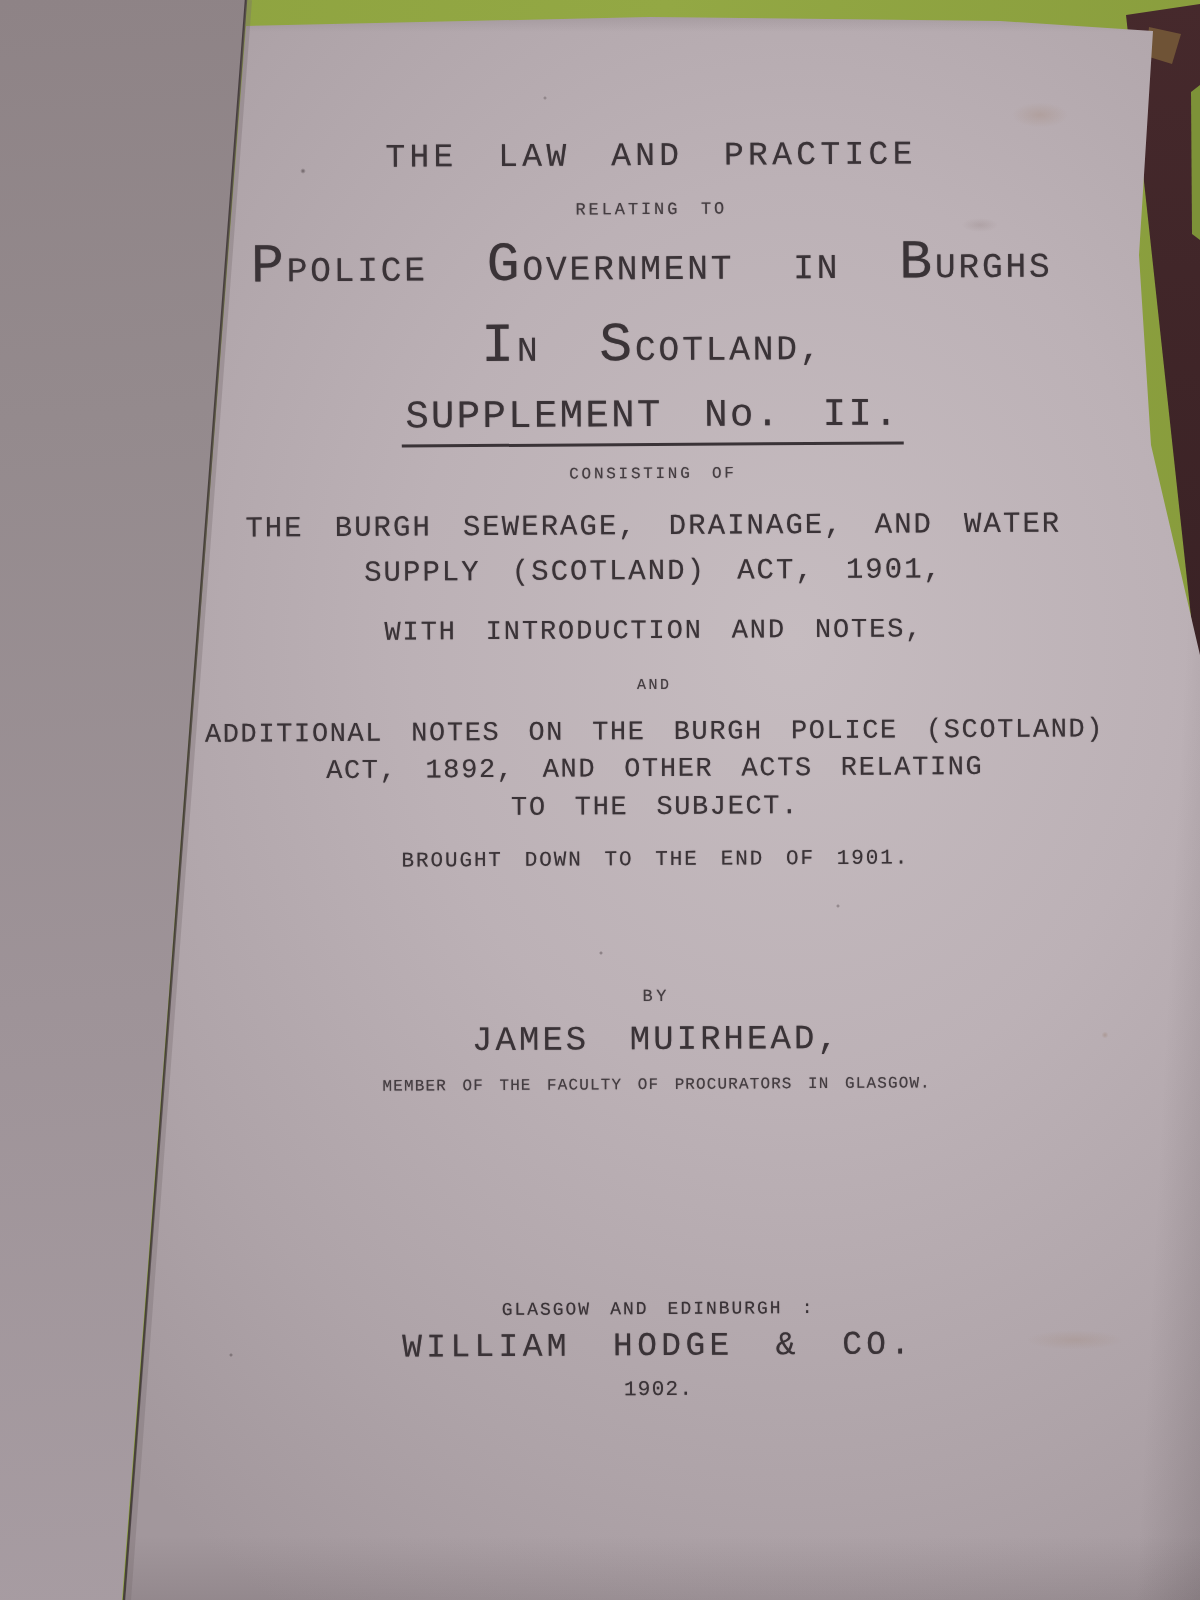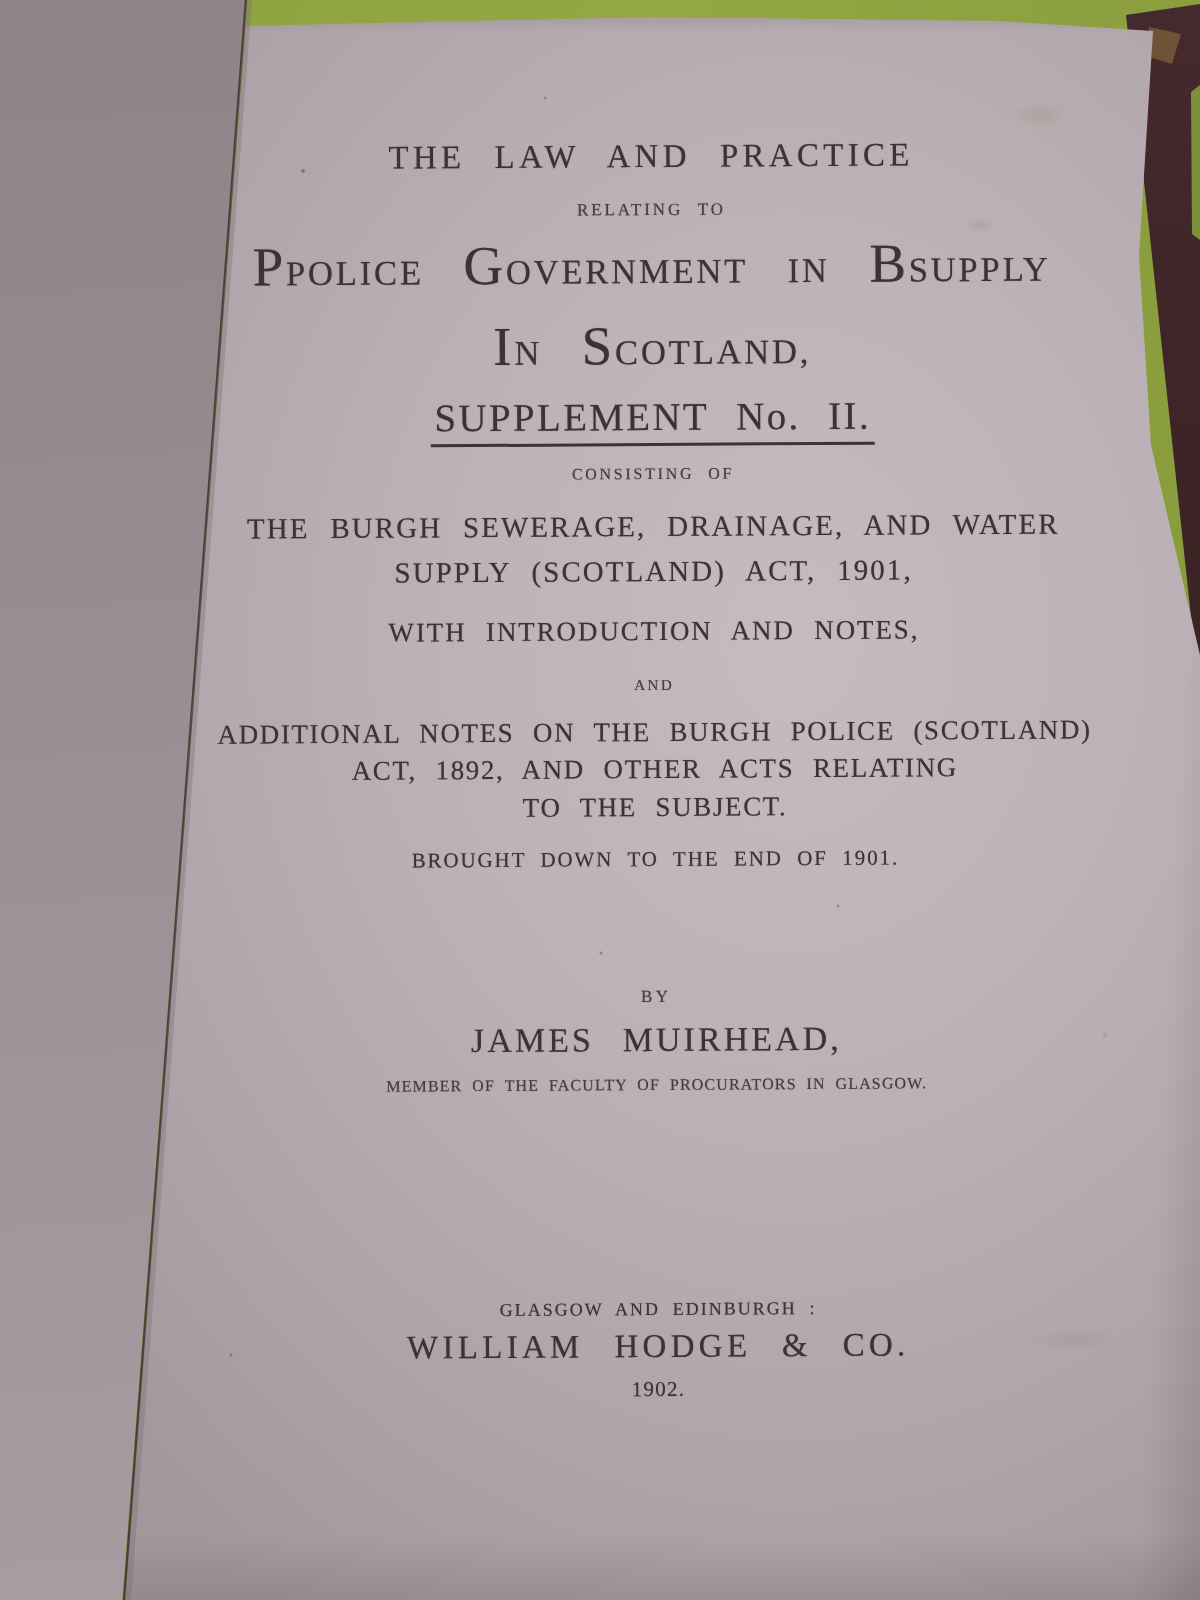--- a/index.html
+++ b/index.html
@@ -1,19 +1,19 @@
 <!DOCTYPE html>
 <html><head>
 <meta charset="utf-8">
 <style>
   html,body{margin:0;padding:0;background:#6f8030;}
   .stage{
     position:relative;width:1200px;height:1600px;overflow:hidden;
     background:#e5e5e5;
-    font-family:Liberation Serif, serif;
+    font-family:Liberation Mono, monospace;
   }
   
   .layer{position:absolute;inset:0;}
   .bg-green{
     background:linear-gradient(100deg,#8da23f 0%,#93a844 45%,#85993a 100%);
   }
   .cover-edge{
     background:linear-gradient(180deg,#46292c 0%,#3a2225 40%,#2e1b1e 100%);
     clip-path:polygon(1126px 15px,1200px 4px,1200px 700px);
   }
@@ -112,21 +112,21 @@
   <svg class="gutter-svg" width="1200" height="1600" viewBox="0 0 1200 1600">
     <path d="M246 0 L160 1130 L124 1600" stroke="rgba(58,48,52,.85)" stroke-width="2.5" fill="none"></path>
     <path d="M249 0 L163 1130 L128 1600" stroke="rgba(120,108,112,.35)" stroke-width="6" fill="none"></path>
   </svg>
 
   <div class="layer blemishes"></div>
 
   <div class="text-layer">
     <div class="tl t-series">THE LAW AND PRACTICE</div>
     <div class="tl t-small t-relating">RELATING TO</div>
-    <div class="tl t-main t-main1">P<span class="sc">POLICE</span> G<span class="sc">OVERNMENT</span> <span class="sc">IN</span> B<span class="sc">SUPPLY</span></div>
+    <div class="tl t-main t-main1">P<span class="sc">POLICE</span> G<span class="sc">OVERNMENT</span> <span class="sc">IN</span> B<span class="sc">URGHS</span></div>
     <div class="tl t-main t-main2">I<span class="sc">N</span> S<span class="sc">COTLAND,</span></div>
     <div class="tl t-supp"><span class="ul">SUPPLEMENT No. II.</span></div>
     <div class="tl t-small t-consist">CONSISTING OF</div>
     <div class="tl t-contents t-cont1">THE BURGH SEWERAGE, DRAINAGE, AND WATER</div>
     <div class="tl t-contents t-cont2">SUPPLY (SCOTLAND) ACT, 1901,</div>
     <div class="tl t-with">WITH INTRODUCTION AND NOTES,</div>
     <div class="tl t-small t-and">AND</div>
     <div class="tl t-add t-add1">ADDITIONAL NOTES ON THE BURGH POLICE (SCOTLAND)</div>
     <div class="tl t-add t-add2">ACT, 1892, AND OTHER ACTS RELATING</div>
     <div class="tl t-add t-add3">TO THE SUBJECT.</div>

